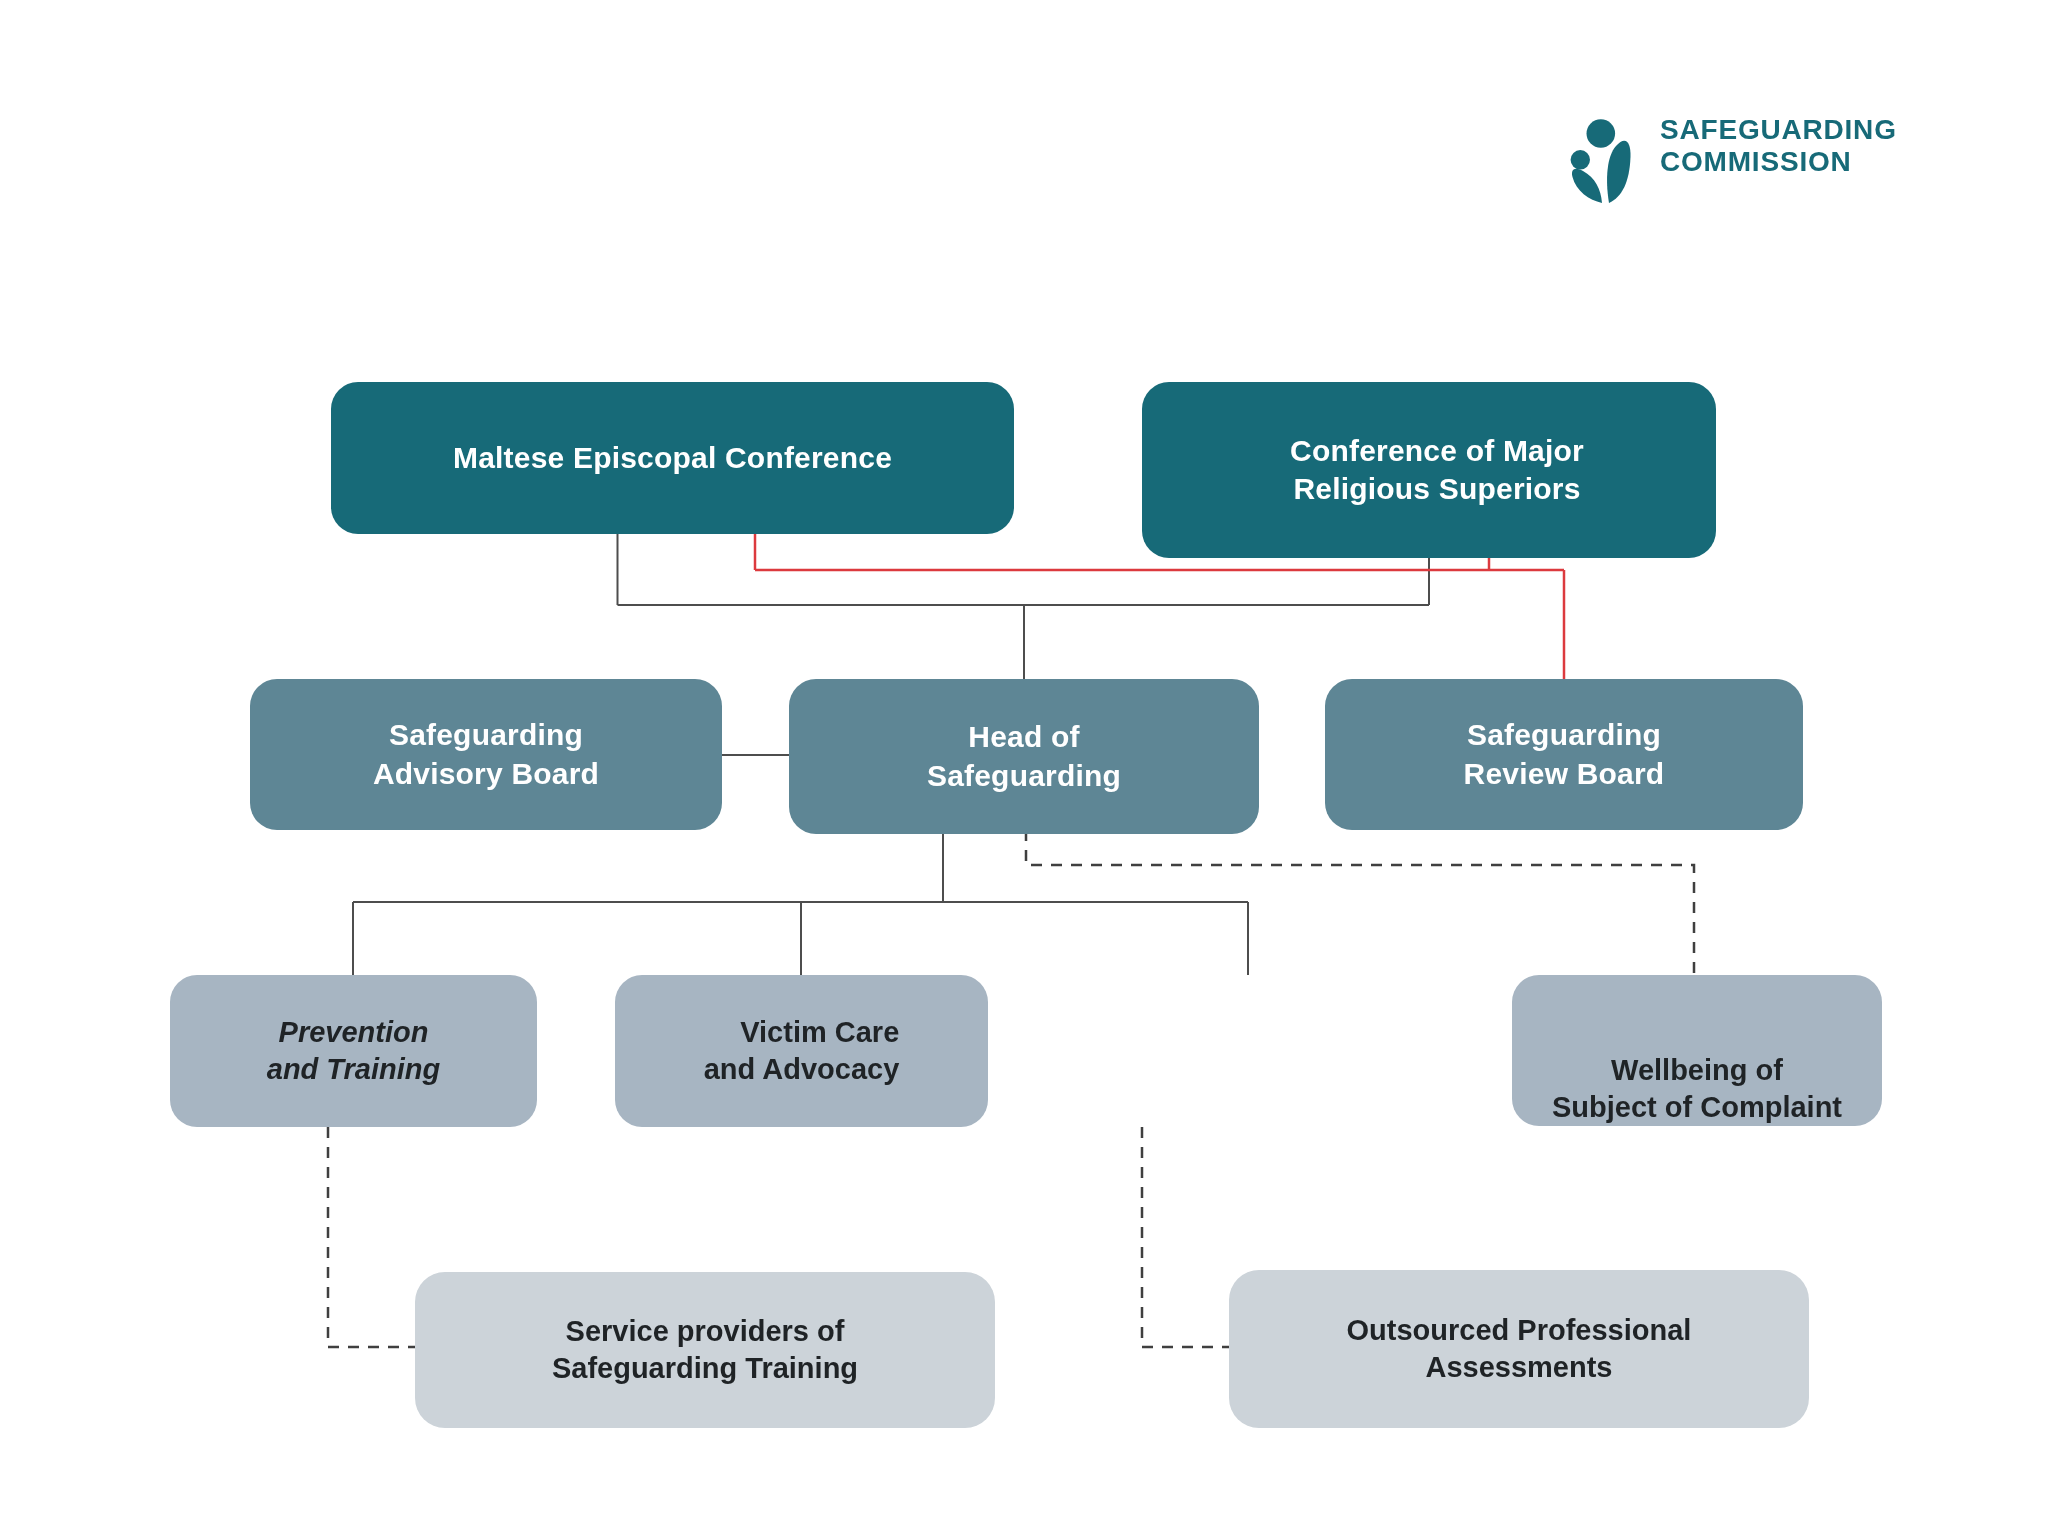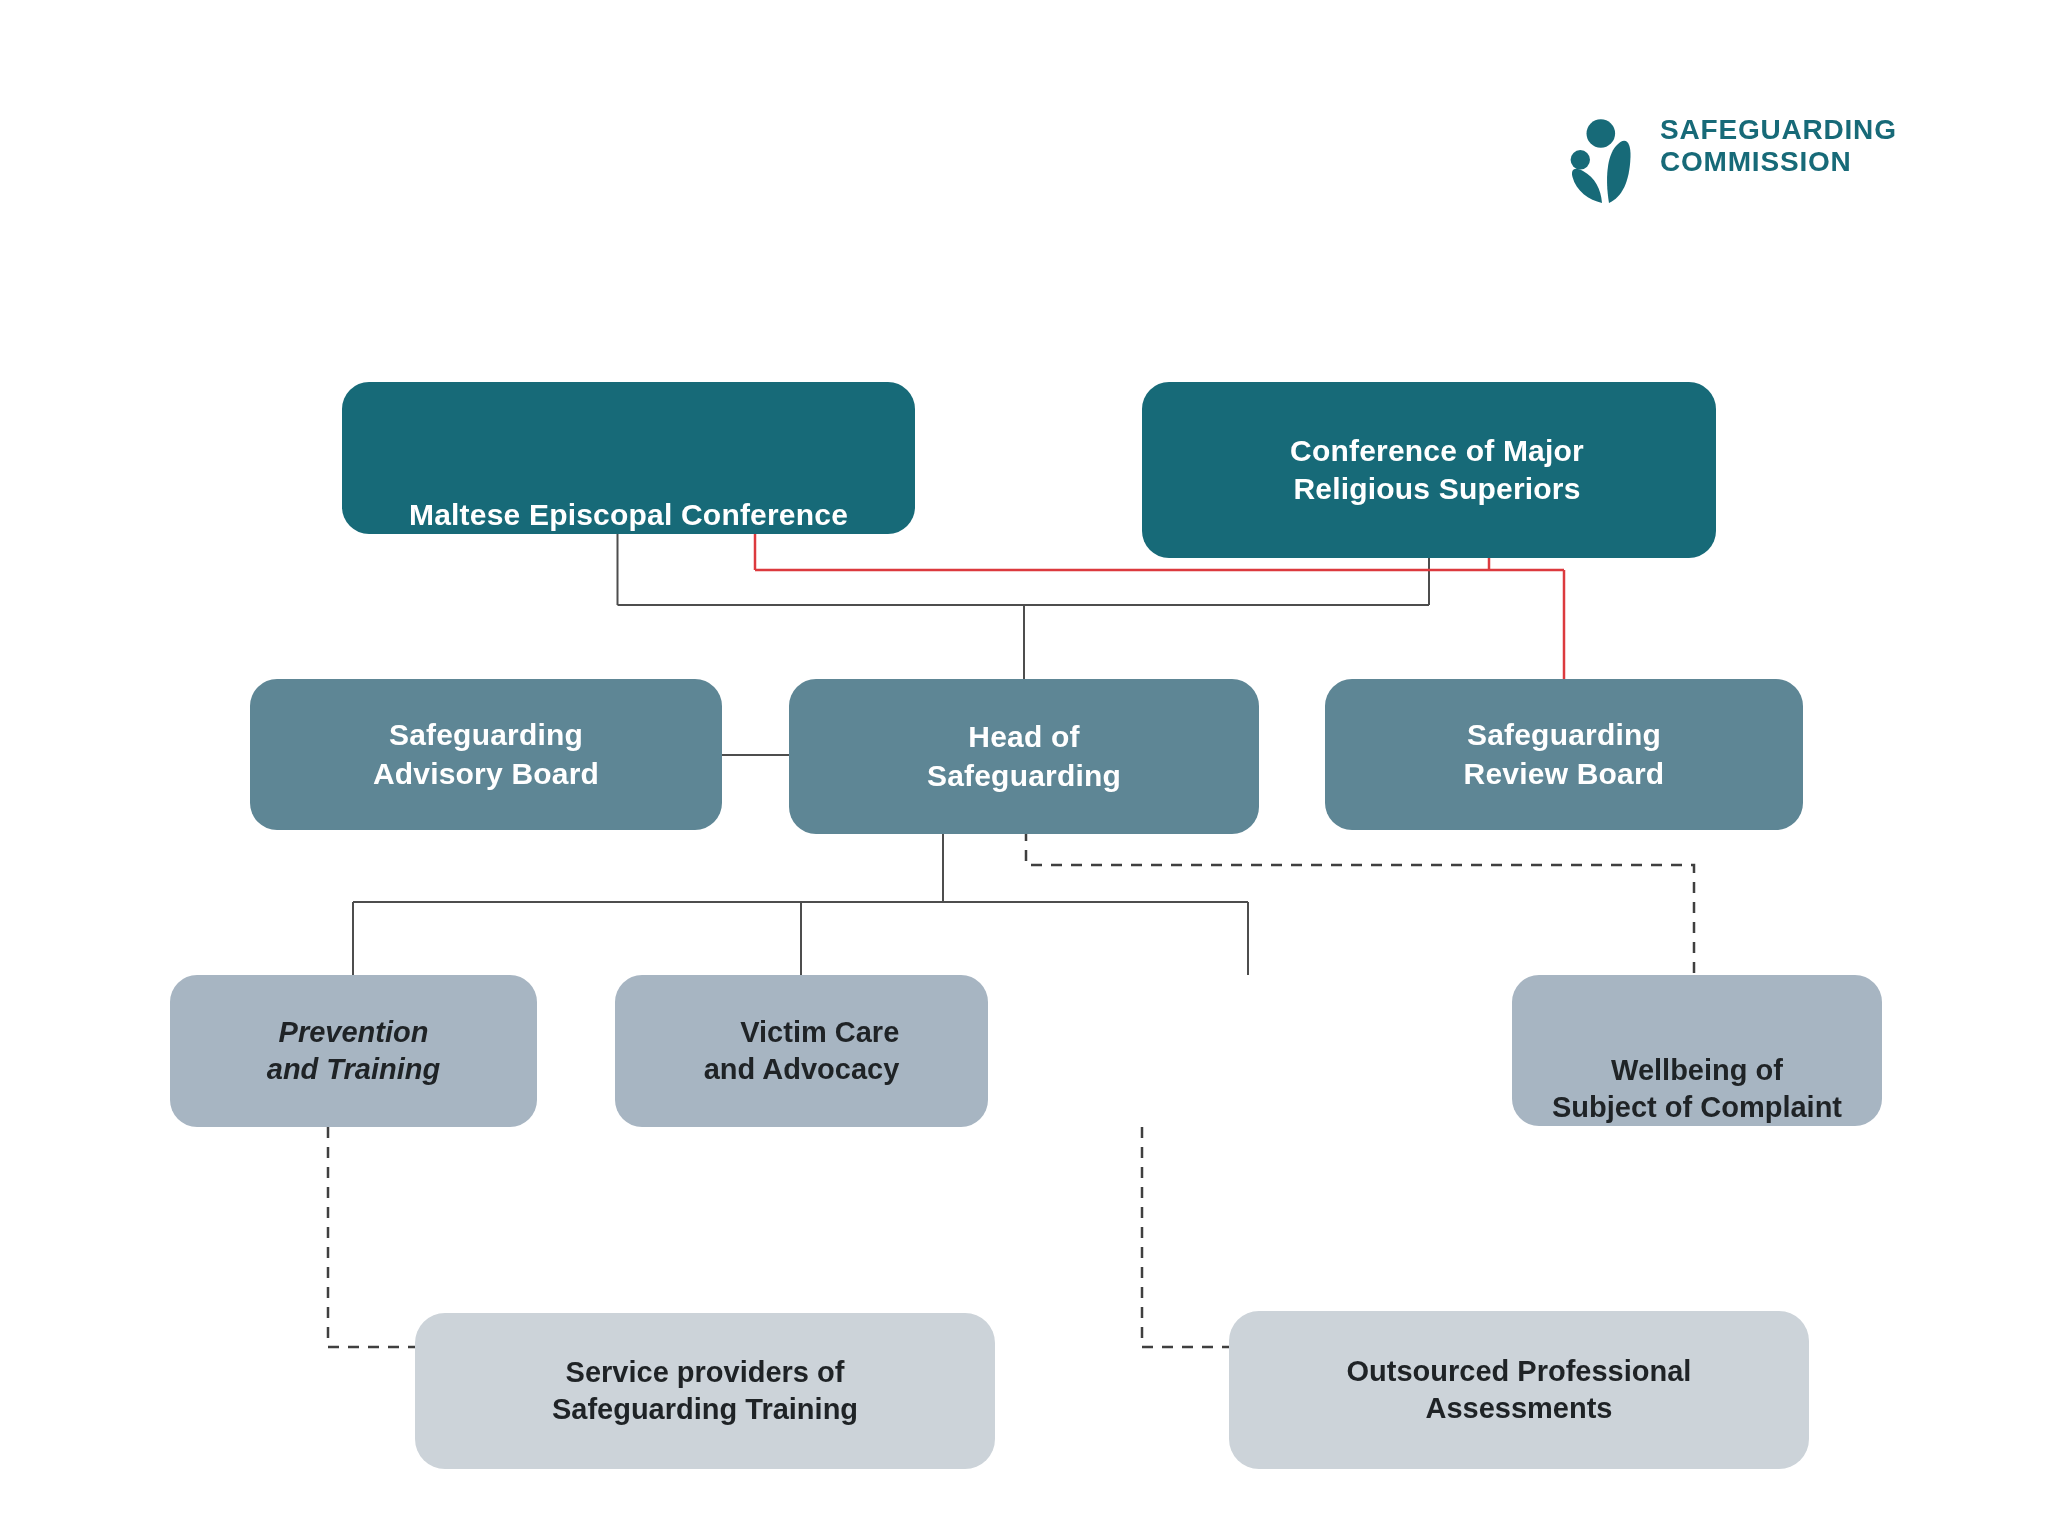--- a/index.html
+++ b/index.html
@@ -25,23 +25,23 @@
   .l-red{stroke:var(--red-line);stroke-width:2.5;fill:none;}
   .l-dash{stroke:var(--dash-line);stroke-width:2.5;fill:none;stroke-dasharray:11 9;}
   .node{
     position:absolute;display:flex;align-items:center;justify-content:center;
     text-align:center;border-radius:27px;font-weight:700;
     white-space:pre-line;line-height:1.28;
   }
   .lvl1{background:var(--teal-dark);color:var(--text-light);font-size:30px;letter-spacing:.2px;}
   .lvl2{background:var(--slate);color:var(--text-light);font-size:30px;letter-spacing:.2px;}
   .lvl3{background:var(--blue-gray);color:var(--text-dark);font-size:29px;}
-  .lvl4{background:var(--light-gray);color:var(--text-dark);font-size:29px;border-radius:30px;margin-top:41px;}
+  .lvl4{background:var(--light-gray);color:var(--text-dark);font-size:29px;border-radius:30px;}
   
-  #n-mec {left:342px; top:382px; width:573px; height:152px;align-items:flex-end;}
+  #n-mec {left:331px; top:382px; width:683px; height:152px;}
   #n-cmrs{left:1142px;top:382px; width:574px; height:176px;padding-left:16px;}
   #n-sab {left:250px; top:679px; width:472px; height:151px;}
   #n-hos {left:789px; top:679px; width:470px; height:155px;}
   #n-srb {left:1325px;top:679px; width:478px; height:151px;}
   #n-pt  {left:170px; top:975px; width:367px; height:152px;font-style:italic;}
   #n-vca {left:615px; top:975px; width:373px; height:152px;text-align:right;}
   #n-ia  {left:1062px;top:975px; width:373px; height:152px;}
   #n-wsc {left:1512px;top:975px; width:370px; height:151px;align-items:flex-end;}
   #n-sp  {left:415px; top:1272px;width:580px; height:156px;}
   #n-opa {left:1229px;top:1270px;width:580px; height:158px;}

